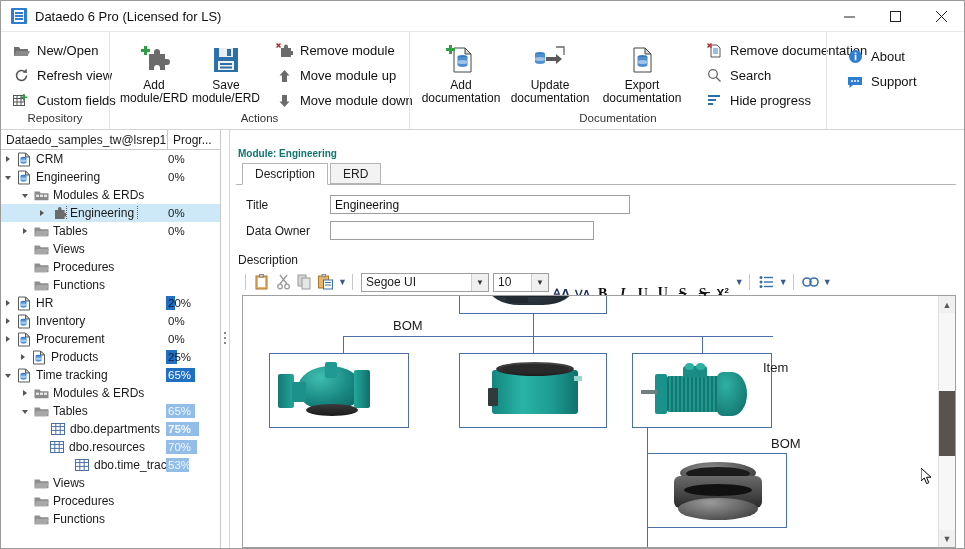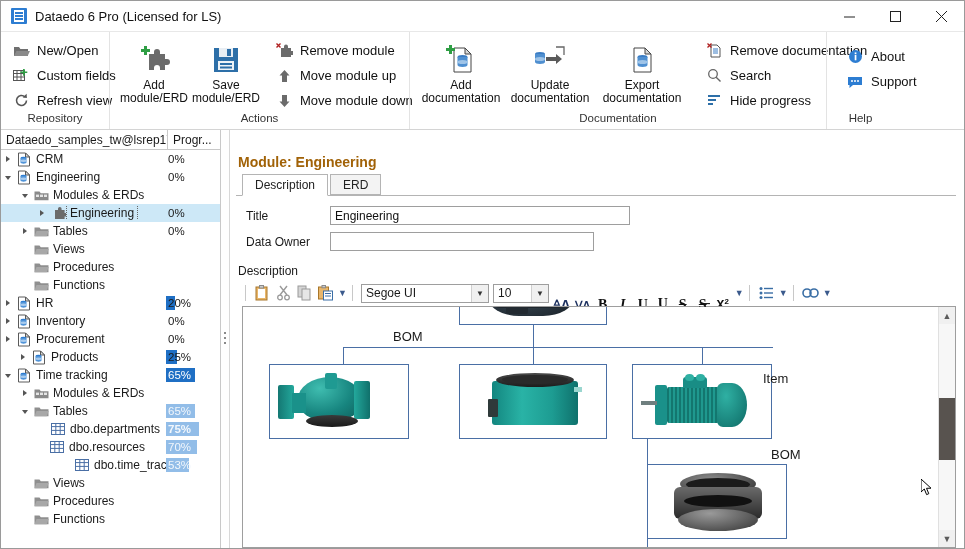--- a/index.html
+++ b/index.html
@@ -77,21 +77,21 @@
 
   
   .splitter { width:9px; flex:0 0 9px; background:#fff; border-right:1px solid #d8d8d8;
               display:flex; align-items:center; justify-content:center; }
   .grip { width:2px; height:14px; background:
           linear-gradient(#8a8a8a 2px, transparent 2px) 0 0/2px 5px repeat-y; }
 
   
   .main { flex:1; display:flex; flex-direction:column; min-width:0; padding:6px 8px 0 6px;
           background:#fff; }
-  .mtitle { font-size:14px; font-weight:bold; color:#a16207; margin:18px 0 4px 2px; }
+  .mtitle { font-size:10px; font-weight:bold; color:#0f766e; margin:12px 0 4px 2px; }
   .tabs { display:flex; align-items:flex-end; height:22px; border-bottom:1px solid #b4b4b4;
           padding-left:6px; }
   .tab { height:21px; padding:0 12px; display:flex; align-items:center; font-size:12px;
          border:1px solid #b4b4b4; background:#f3f3f3; margin-right:2px; color:#222; }
   .tab.active { background:#fff; border-bottom:1px solid #fff; margin-bottom:-1px; height:22px; }
   .form { padding:10px 4px 0 10px; }
   .frow { display:flex; align-items:center; margin-bottom:7px; }
   .flabel { width:84px; flex:0 0 84px; font-size:12px; color:#1a1a1a; }
   .finput { height:19px; border:1px solid #9e9e9e; background:#fff; font-size:12px;
             padding:0 4px; display:flex; align-items:center; color:#111; }
@@ -171,39 +171,39 @@
             <span class="ic">
               <svg width="17" height="14" viewBox="0 0 17 14">
                   <path d="M1 3h5l1.4 2H15v7H1z" fill="#6f6f6f"></path>
                   <path d="M1 12l2.4-5H17l-2.4 5z" fill="#8a8a8a"></path>
                 </svg>
             </span>
             <span>New/Open</span>
           </div>
           <div class="small-btn">
             <span class="ic">
+              <svg width="15" height="15" viewBox="0 0 15 15">
+                  <path d="M12.5 7.5a5 5 0 1 1-1.6-3.7" fill="none" stroke="#555" stroke-width="1.6"></path>
+                  <path d="M12.6 0.8l0.3 4.2-4.2-.4z" fill="#555"></path>
+                </svg>
+            </span>
+            <span>Refresh view</span>
+          </div>
+          <div class="small-btn">
+            <span class="ic">
               <svg width="17" height="14" viewBox="0 0 17 14">
                 <rect x="0.5" y="1.5" width="11" height="10" fill="#fff" stroke="#555"></rect>
                 <line x1="0.5" y1="4.5" x2="11.5" y2="4.5" stroke="#555"></line>
                   <line x1="0.5" y1="8" x2="11.5" y2="8" stroke="#555"></line>
                 <line x1="4" y1="1.5" x2="4" y2="11.5" stroke="#555"></line>
                   <line x1="8" y1="1.5" x2="8" y2="11.5" stroke="#555"></line>
                 <path d="M13 1h2v3h3v2h-3v3h-2V6h-3V4h3z" fill="#2f9e44" transform="translate(-1,-1) scale(0.85)"></path>
               </svg>
             </span>
             <span>Custom fields</span>
-          </div>
-          <div class="small-btn">
-            <span class="ic">
-              <svg width="15" height="15" viewBox="0 0 15 15">
-                  <path d="M12.5 7.5a5 5 0 1 1-1.6-3.7" fill="none" stroke="#555" stroke-width="1.6"></path>
-                  <path d="M12.6 0.8l0.3 4.2-4.2-.4z" fill="#555"></path>
-                </svg>
-            </span>
-            <span>Refresh view</span>
           </div>
         </div>
       </div>
       <div class="rgroup-label">Repository</div>
     </div>
 
     <div class="rgroup" style="width:300px">
       <div class="rgroup-body">
         <div class="big-btn">
           <span class="bic">
@@ -357,21 +357,20 @@
                   <path d="M1 2h14v8H6l-3.5 3V10H1z" fill="#2d7dd2"></path>
                   <circle cx="5" cy="6" r="1" fill="#fff"></circle>
                   <circle cx="8" cy="6" r="1" fill="#fff"></circle>
                   <circle cx="11" cy="6" r="1" fill="#fff"></circle>
                 </svg>
             </span>
             <span>Support</span>
           </div>
         </div>
       </div>
-      <div class="rgroup-label" style="padding-right:70px">Help</div>
     </div>
   </div>
 
   <div class="body">
 
     <div class="tree-panel">
       <div class="tree-head">
         <div class="th-cell th-name">Dataedo_samples_tw@lsrep17</div>
         <div class="th-cell th-prog">Progr...</div>
       </div>

